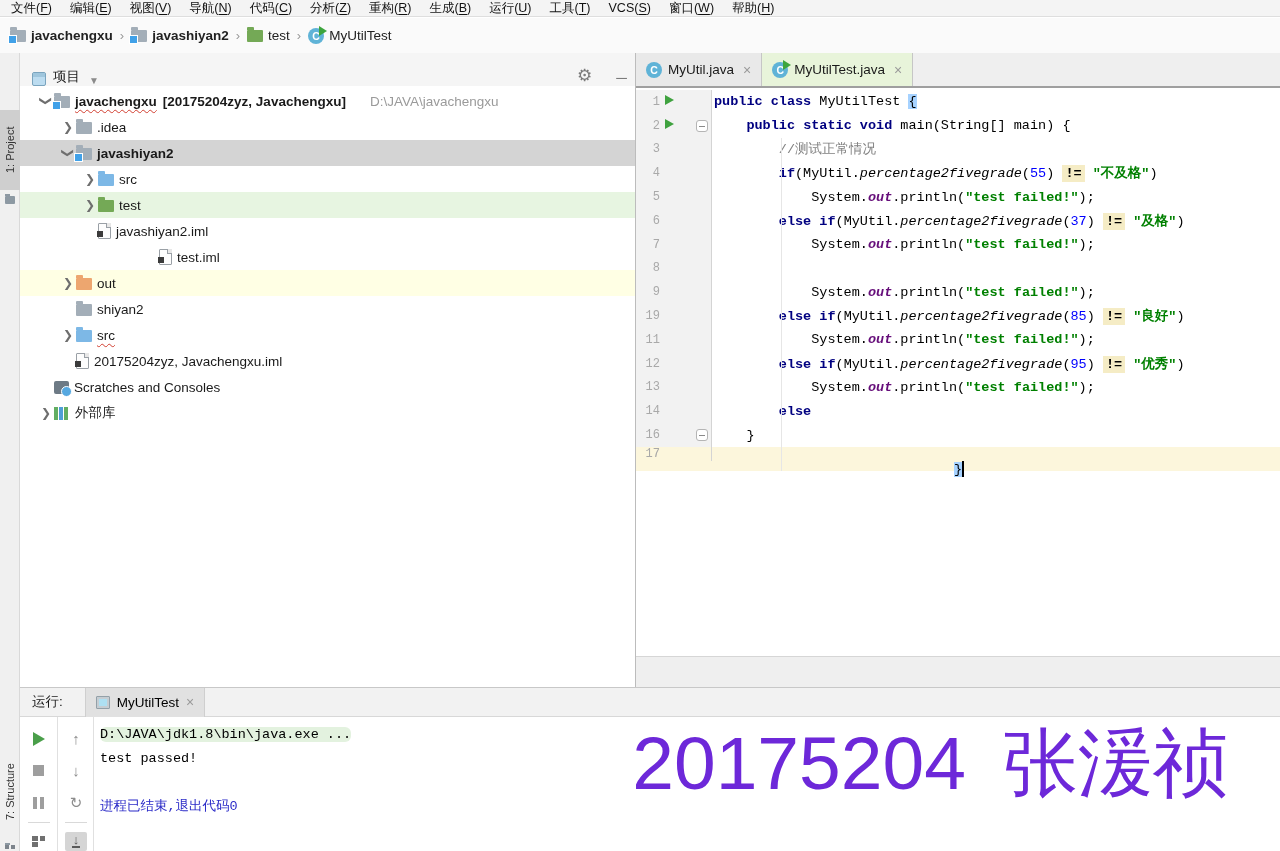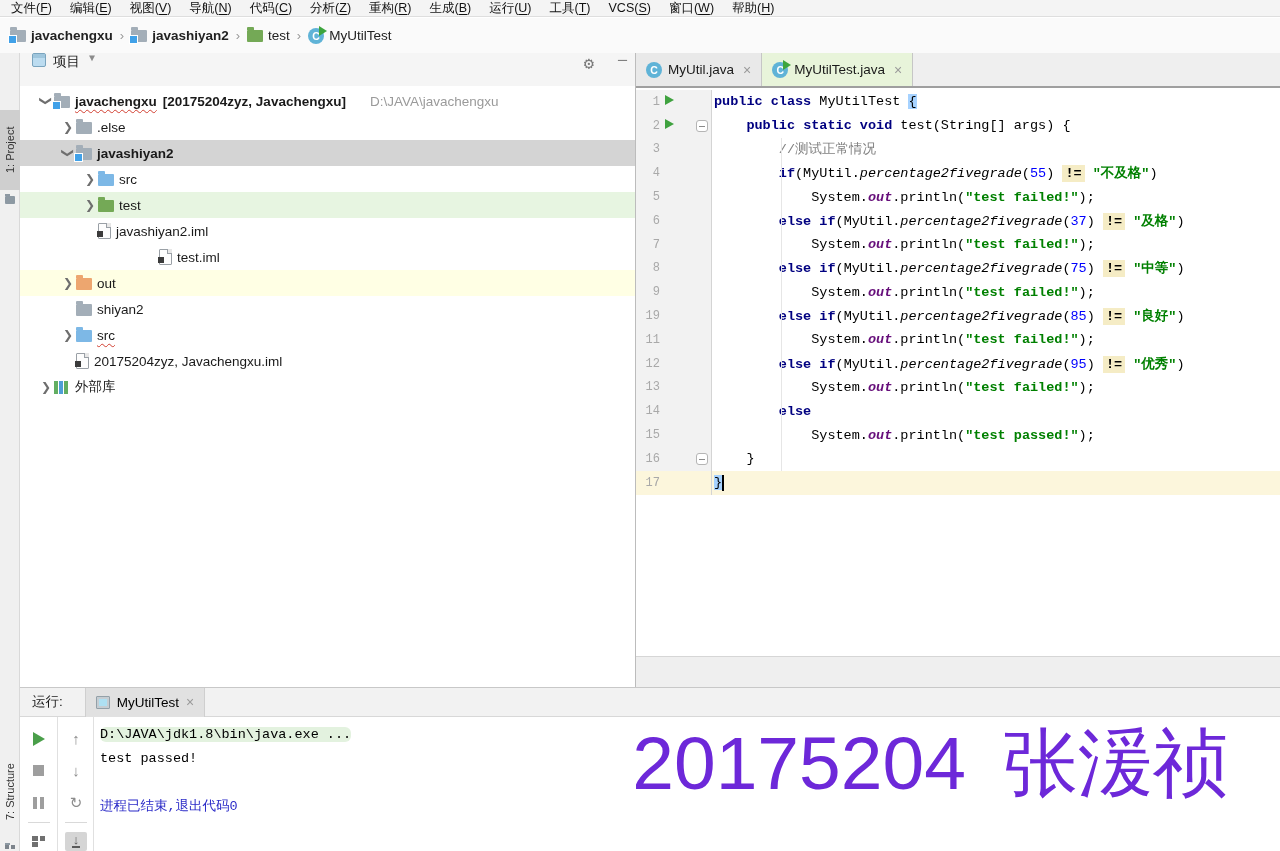--- a/index.html
+++ b/index.html
@@ -31,21 +31,21 @@
   .stripe-ico:before { content:''; position:absolute; top:-2px; left:0; width:5px; height:2px; background:#8d99a3; }
   #stripe-folder-ico { top:143px; }
   #stripe-structure-ico { top:792px; background:none; }
   #stripe-structure-ico i { position:absolute; width:4px; height:4px; background:#7d848c; }
   #stripe-structure-ico i:nth-child(1){left:0;top:0;} #stripe-structure-ico i:nth-child(2){left:6px;top:0;}
   #stripe-structure-ico i:nth-child(3){left:0;top:6px;}
 
   
   #project-panel { position:absolute; left:20px; top:53px; width:616px; height:634px;
     background:#fff; border-right:1px solid #bcbcbc; }
-  #project-header { height:33px; background:#f5f5f5; display:flex; align-items:flex-start; padding:0 8px 0 12px;font-family:Liberation Mono, monospace; }
+  #project-header { height:33px; background:#f5f5f5; display:flex; align-items:flex-end; padding:0 8px 0 12px; }
   #project-header .title { font-size:13.5px; color:#1a1a1a; margin-left:7px; }
   #project-header .dd { color:#8b8b8b; font-size:10px; margin-left:9px; }
   #project-header .spacer { flex:1; }
   #hdr-gear { color:#7b7b7b; font-size:17px; margin-right:24px; cursor:pointer; }
   #hdr-min { color:#7b7b7b; font-size:15px; font-weight:bold; cursor:pointer; }
   #panel-ico { width:14px; height:14px; background:#bcdcf0; border:1px solid #7aa4be; border-radius:2px; position:relative; }
   #panel-ico:before { content:''; position:absolute; left:0; top:0; right:0; height:4px; background:#9fc6dd; }
 
   #tree { position:absolute; left:0; top:35px; width:615px; }
   .tree-row { height:26px; display:flex; align-items:center; font-size:13.5px; color:#1a1a1a; white-space:nowrap; cursor:pointer; }
@@ -87,21 +87,21 @@
   #editor { position:absolute; left:636px; top:53px; width:644px; height:634px; background:#fff; }
   #tab-strip { height:35px; background:#efefef; border-bottom:2px solid #9f9f9f; display:flex; }
   .etab { height:33px; display:flex; align-items:center; padding:0 10px; font-size:13.5px; color:#1a1a1a;
      background:#e9e9e9; border-right:1px solid #c6c6c6; cursor:pointer; gap:6px; }
   .etab.active { background:#e8f4da; }
   .etab .close { color:#9a9a9a; font-size:14px; margin-left:3px; cursor:pointer; }
 
   #code-area { position:absolute; left:0; top:37px; width:644px; height:583px; overflow:hidden;
      font-family:"Liberation Mono", monospace; font-size:13.5px; }
   .cl { display:flex; height:23.8px; align-items:center; }
-  .cl.caret-line { background:#fcf6dc; }
+  .cl.caret-line { background:#fcf6dc;flex-direction:column; }
   .gut { width:76px; flex:none; align-self:stretch; background:#f2f2f2; border-right:1px solid #d4d4d4;
      display:flex; align-items:center; }
   .cl.caret-line .gut { background:#fcf6dc; }
   .gnum { width:24px; text-align:right; color:#a9a9a9; font-size:12px; }
   .gplay { width:18px; text-align:center; }
   .gplay i { display:inline-block; border-left:9px solid #3fa23f; border-top:5.5px solid transparent; border-bottom:5.5px solid transparent; }
   .gfold { margin-left:auto; margin-right:3px; width:12px; height:12px; border:1px solid #b5b5b5; border-radius:3px; background:#fff; position:relative; }
   .gfold i { position:absolute; left:2px; right:2px; top:5px; height:1px; background:#8a8a8a; }
   .code-text { white-space:pre; padding-left:2px; }
   .tk-kw { color:#000080; font-weight:bold; }
@@ -214,21 +214,21 @@
       <div class="tree-row" style="padding-left: 18px;">
         <span class="tw-arrow down">❯</span>
         <span class="ic ic-folder ic-badge"></span>
         <span class="tw-label b squig">javachengxu</span>
         <span class="tw-meta">[20175204zyz, Javachengxu]</span>
         <span class="tw-path">D:\JAVA\javachengxu</span>
       </div>
       <div class="tree-row" style="padding-left: 40px;">
         <span class="tw-arrow">❯</span>
         <span class="ic ic-folder"></span>
-        <span class="tw-label">.else</span>
+        <span class="tw-label">.idea</span>
       </div>
       <div class="tree-row selected" style="padding-left: 40px;">
         <span class="tw-arrow down">❯</span>
         <span class="ic ic-folder ic-badge"></span>
         <span class="tw-label b">javashiyan2</span>
       </div>
       <div class="tree-row" style="padding-left: 62px;">
         <span class="tw-arrow">❯</span>
         <span class="ic ic-folder src"></span>
         <span class="tw-label">src</span>
@@ -260,20 +260,25 @@
       </div>
       <div class="tree-row" style="padding-left: 40px;">
         <span class="tw-arrow">❯</span>
         <span class="ic ic-folder src"></span>
         <span class="tw-label squig">src</span>
       </div>
       <div class="tree-row" style="padding-left: 40px;">
         <span class="tw-arrow"></span>
         <span class="ic ic-file"></span>
         <span class="tw-label">20175204zyz, Javachengxu.iml</span>
+      </div>
+      <div class="tree-row" style="padding-left: 18px;">
+        <span class="tw-arrow"></span>
+        <span class="ic ic-scratch"></span>
+        <span class="tw-label">Scratches and Consoles</span>
       </div>
       <div class="tree-row" style="padding-left: 18px;">
         <span class="tw-arrow">❯</span>
         <span class="ic ic-lib">
           <i></i>
           <i></i>
           <i></i>
         </span>
         <span class="tw-label">外部库</span>
       </div>
@@ -303,21 +308,21 @@
         <div class="code-text"><span class="tk-kw">public</span><span> </span><span class="tk-kw">class</span><span> MyUtilTest </span><span class="tk-brh">{</span></div>
       </div>
       <div class="cl">
         <div class="gut">
           <span class="gnum">2</span>
           <span class="gplay"><i></i></span>
           <span class="gfold">
             <i></i>
           </span>
         </div>
-        <div class="code-text"><span>    </span><span class="tk-kw">public</span><span> </span><span class="tk-kw">static</span><span> </span><span class="tk-kw">void</span><span> test(String[] args) {</span></div>
+        <div class="code-text"><span>    </span><span class="tk-kw">public</span><span> </span><span class="tk-kw">static</span><span> </span><span class="tk-kw">void</span><span> main(String[] main) {</span></div>
       </div>
       <div class="cl">
         <div class="gut">
           <span class="gnum">3</span>
           <span class="gplay"></span>
         </div>
         <div class="code-text"><span>        </span><span class="tk-cmt">//测试正常情况</span></div>
       </div>
       <div class="cl">
         <div class="gut">
@@ -345,21 +350,20 @@
           <span class="gnum">7</span>
           <span class="gplay"></span>
         </div>
         <div class="code-text"><span>            System.</span><span class="tk-fld">out</span><span>.println(</span><span class="tk-str">"test failed!"</span><span>);</span></div>
       </div>
       <div class="cl">
         <div class="gut">
           <span class="gnum">8</span>
           <span class="gplay"></span>
         </div>
-        <div class="code-text"><span>        </span><span class="tk-kw">else</span><span> </span><span class="tk-kw">if</span><span>(MyUtil.</span><span class="tk-mth">percentage2fivegrade</span><span>(</span><span class="tk-num">75</span><span>) </span><span class="tk-wrn">!=</span><span> </span><span class="tk-str">"中等"</span><span>)</span></div>
       </div>
       <div class="cl">
         <div class="gut">
           <span class="gnum">9</span>
           <span class="gplay"></span>
         </div>
         <div class="code-text"><span>            System.</span><span class="tk-fld">out</span><span>.println(</span><span class="tk-str">"test failed!"</span><span>);</span></div>
       </div>
       <div class="cl">
         <div class="gut">
@@ -388,27 +392,20 @@
           <span class="gplay"></span>
         </div>
         <div class="code-text"><span>            System.</span><span class="tk-fld">out</span><span>.println(</span><span class="tk-str">"test failed!"</span><span>);</span></div>
       </div>
       <div class="cl">
         <div class="gut">
           <span class="gnum">14</span>
           <span class="gplay"></span>
         </div>
         <div class="code-text"><span>        </span><span class="tk-kw">else</span></div>
-      </div>
-      <div class="cl">
-        <div class="gut">
-          <span class="gnum">15</span>
-          <span class="gplay"></span>
-        </div>
-        <div class="code-text"><span>            System.</span><span class="tk-fld">out</span><span>.println(</span><span class="tk-str">"test passed!"</span><span>);</span></div>
       </div>
       <div class="cl">
         <div class="gut">
           <span class="gnum">16</span>
           <span class="gplay"></span>
           <span class="gfold">
             <i></i>
           </span>
         </div>
         <div class="code-text"><span>    }</span></div>

